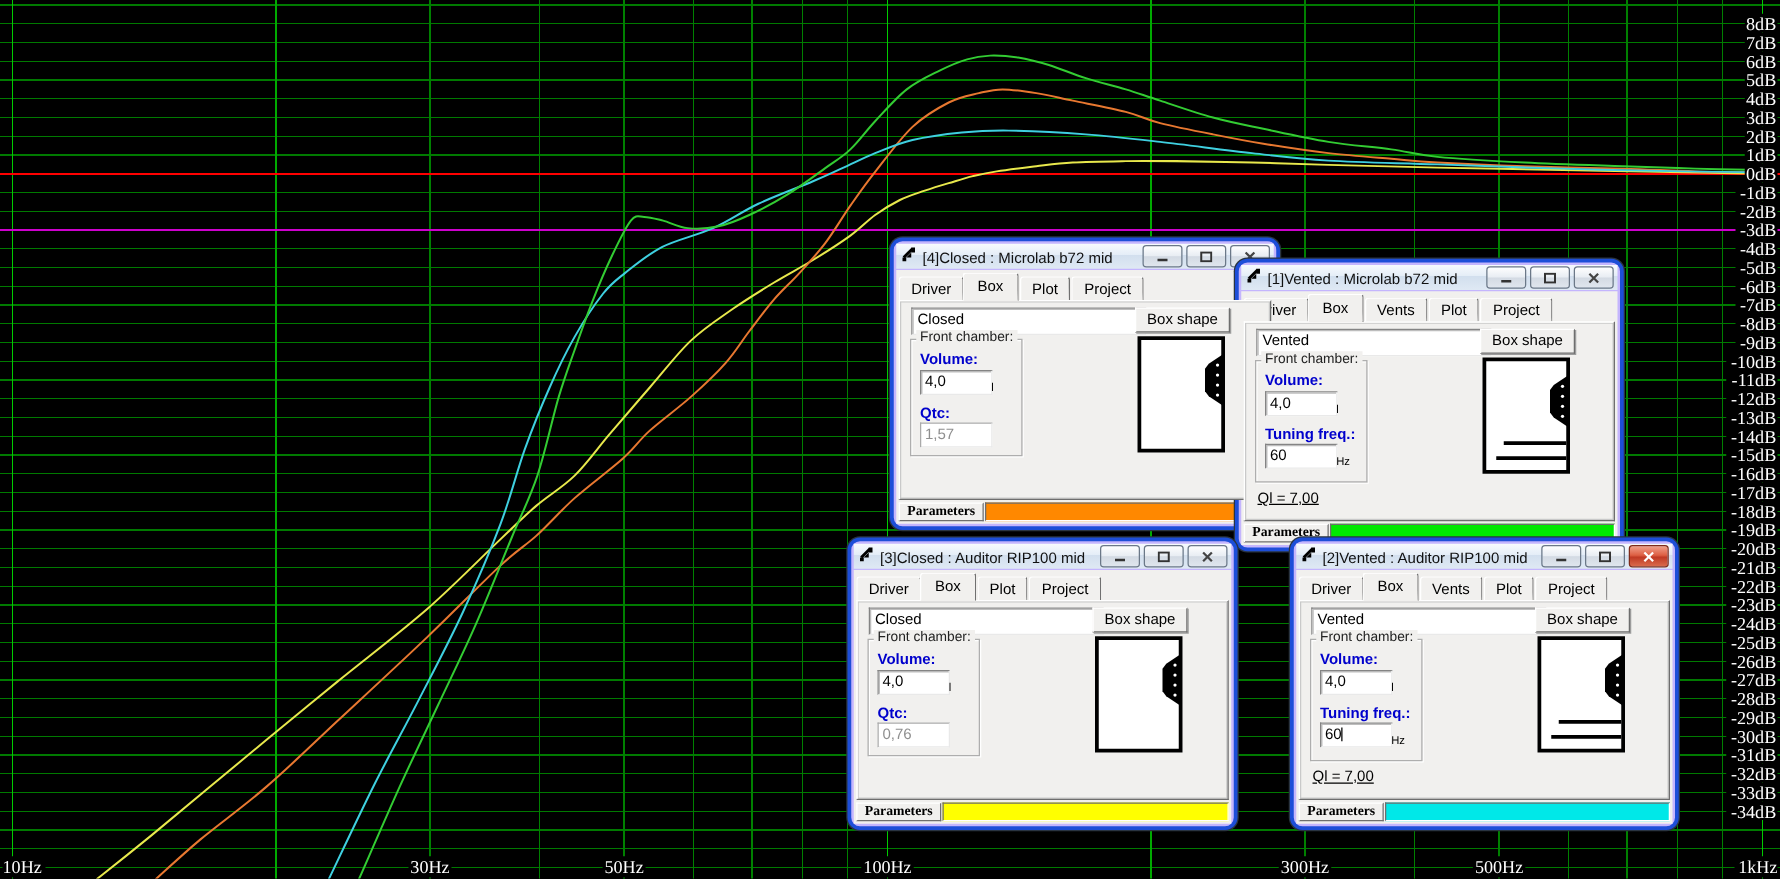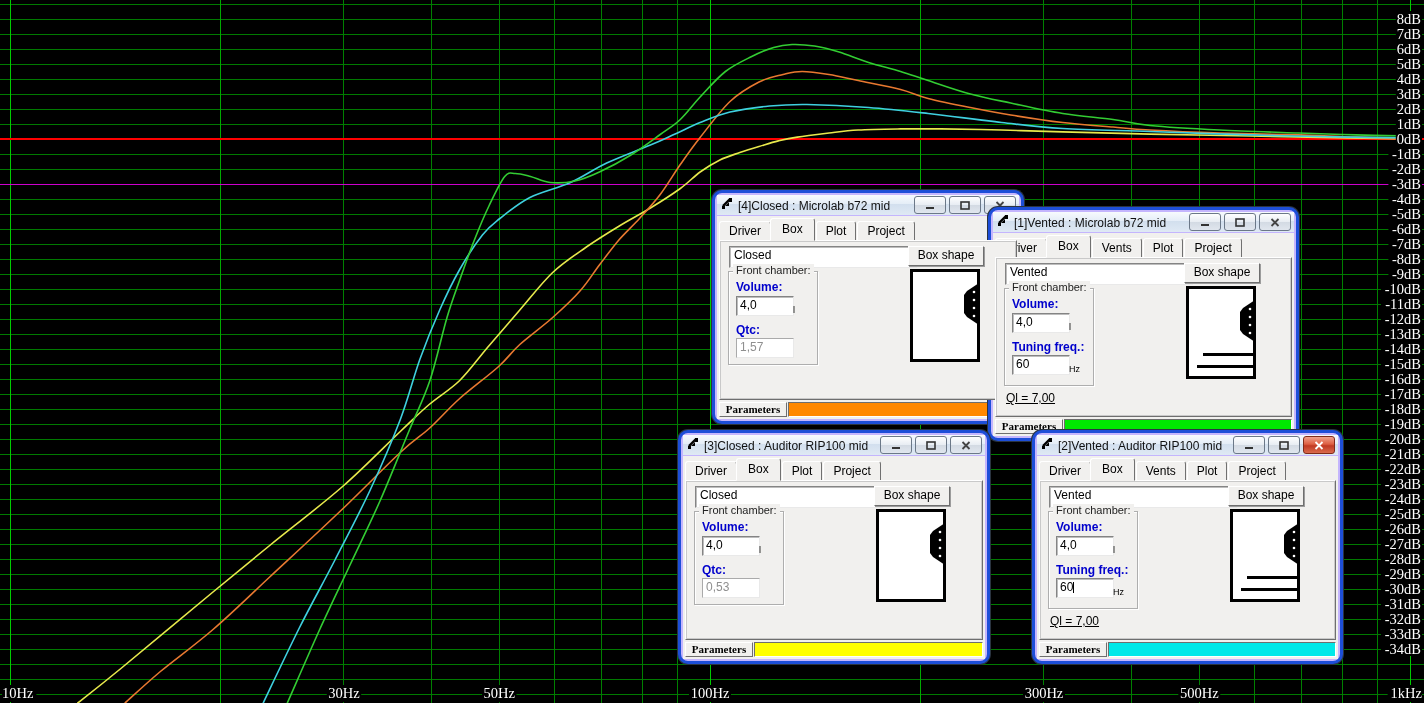--- a/index.html
+++ b/index.html
@@ -388,21 +388,21 @@
           </div>
           <div class="panel">
             <div class="fieldbox sunken">Closed</div>
             <div class="pushbtn" style="left: 188px;">Box shape</div>
             <div class="groupbox" style="height: 92px;">
               <div class="grouplabel">Front chamber:</div>
               <div class="bluelabel" style="top: 8px;">Volume:</div>
               <div class="input sunken" style="top: 24px;">4,0</div>
               <div class="unit" style="left: 64px; top: 33px;">l</div>
               <div class="bluelabel" style="top: 51px;">Qtc:</div>
-              <div class="input sunken disabled" style="top: 66px;">0,53</div>
+              <div class="input sunken disabled" style="top: 66px;">0,76</div>
             </div>
             <div class="diagram">
               <div style="position: absolute; right: -2px; top: 10px;"><svg width="20" height="44" viewBox="0 0 20 44">
                   <path d="M20 1 L8 9 L5 13 L5 31 L8 35 L20 43 Z" fill="#000"></path>
                   <circle cx="15" cy="10" r="1.3" fill="#fff"></circle>
                   <circle cx="15" cy="18" r="1.3" fill="#fff"></circle>
                   <circle cx="15" cy="26" r="1.3" fill="#fff"></circle>
                   <circle cx="15" cy="34" r="1.3" fill="#fff"></circle>
                 </svg></div>
             </div>

